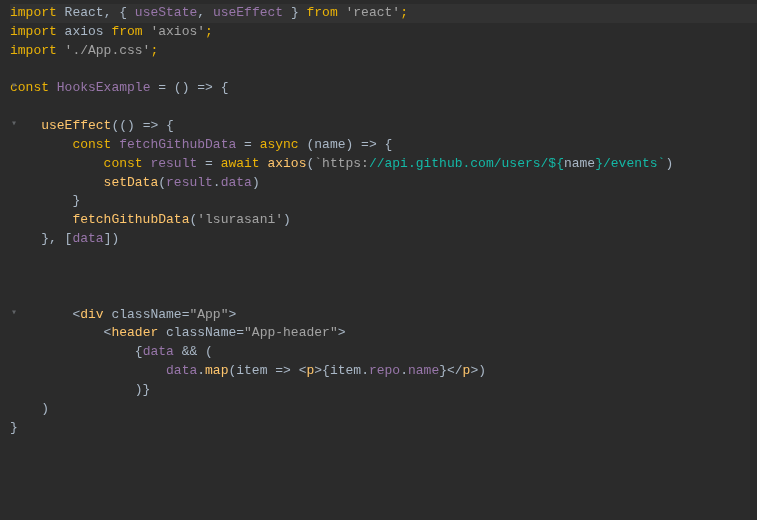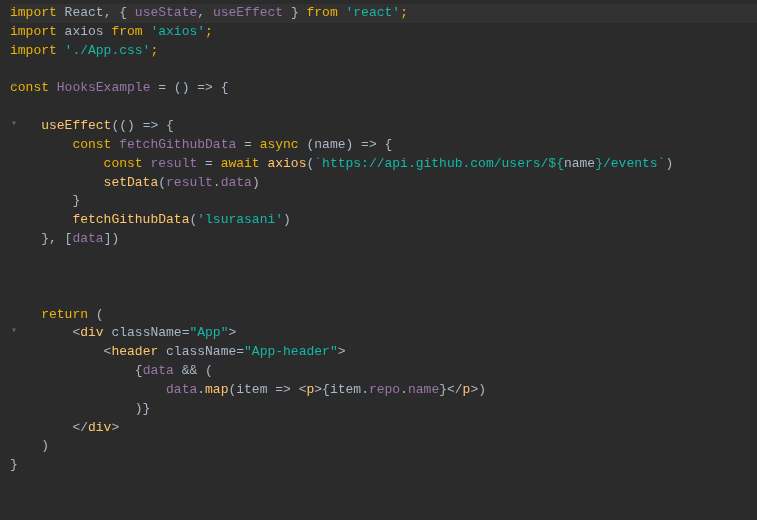--- a/index.html
+++ b/index.html
@@ -11,21 +11,21 @@
       color: #a9b7c6;
       padding: 4px 0 4px 10px;
       width: 757px;
       height: 520px;
       overflow: hidden;
     }
     .line { white-space: pre; }
     .line.hl { background: #323232; }
     .k-orange { color: #eab308; }
     .k-purple { color: #9876aa; }
-    .k-string { color: #14b8a6; text-align: right; }
+    .k-string { color: #a3a3a3; text-align: right; }
     .k-yellow { color: #ffc66d; }
     .k-gray { color: #14b8a6; }
     .gutter-mark {
       position: absolute;
       left: 1px;
       color: #606366;
       font-size: 10px;
       user-select: none;
     }
     .line-wrap { position: relative; }
@@ -51,27 +51,25 @@
     </div>
 <div class="line"><span class="k-orange">        const </span><span class="k-purple">fetchGithubData </span><span>= </span><span class="k-orange">async </span><span>(</span><span>name</span><span>) =&gt; {</span></div>
 <div class="line"><span class="k-orange">            const </span><span class="k-purple">result </span><span>= </span><span class="k-orange">await </span><span class="k-yellow">axios</span><span>(</span><span class="k-string">`https:</span><span class="k-gray">//api.github.com/users/${</span><span>name</span><span class="k-gray">}/events`</span><span>)</span></div>
 <div class="line"><span class="k-yellow">            setData</span><span>(</span><span class="k-purple">result</span><span>.</span><span class="k-purple">data</span><span>)</span></div>
 <div class="line"><span>        }</span></div>
 <div class="line"><span class="k-yellow">        fetchGithubData</span><span>(</span><span class="k-string">'lsurasani'</span><span>)</span></div>
 <div class="line"><span>    }, [</span><span class="k-purple">data</span><span>])</span></div>
 <div class="line"> </div>
 <div class="line"> </div>
 <div class="line"> </div>
-<div class="line"><span class="k-orange">    return </span><span>(</span></div>
 <div class="line-wrap">
       <span class="gutter-mark">▾</span>
       <div class="line"><span>        &lt;</span><span class="k-yellow">div </span><span>className</span><span>=</span><span class="k-string">"App"</span><span>&gt;</span></div>
     </div>
 <div class="line"><span>            &lt;</span><span class="k-yellow">header </span><span>className</span><span>=</span><span class="k-string">"App-header"</span><span>&gt;</span></div>
 <div class="line"><span>                {</span><span class="k-purple">data </span><span>&amp;&amp; (</span></div>
 <div class="line"><span class="k-purple">                    data</span><span>.</span><span class="k-yellow">map</span><span>(</span><span>item </span><span>=&gt; &lt;</span><span class="k-yellow">p</span><span>&gt;{</span><span>item</span><span>.</span><span class="k-purple">repo</span><span>.</span><span class="k-purple">name</span><span>}&lt;/</span><span class="k-yellow">p</span><span>&gt;)</span></div>
 <div class="line"><span>                )}</span></div>
-<div class="line"><span>        &lt;/</span><span class="k-yellow">div</span><span>&gt;</span></div>
 <div class="line"><span>    )</span></div>
 <div class="line"><span>}</span></div>
 <div class="line"> </div>
 
 </div>
 
 </body></html>

